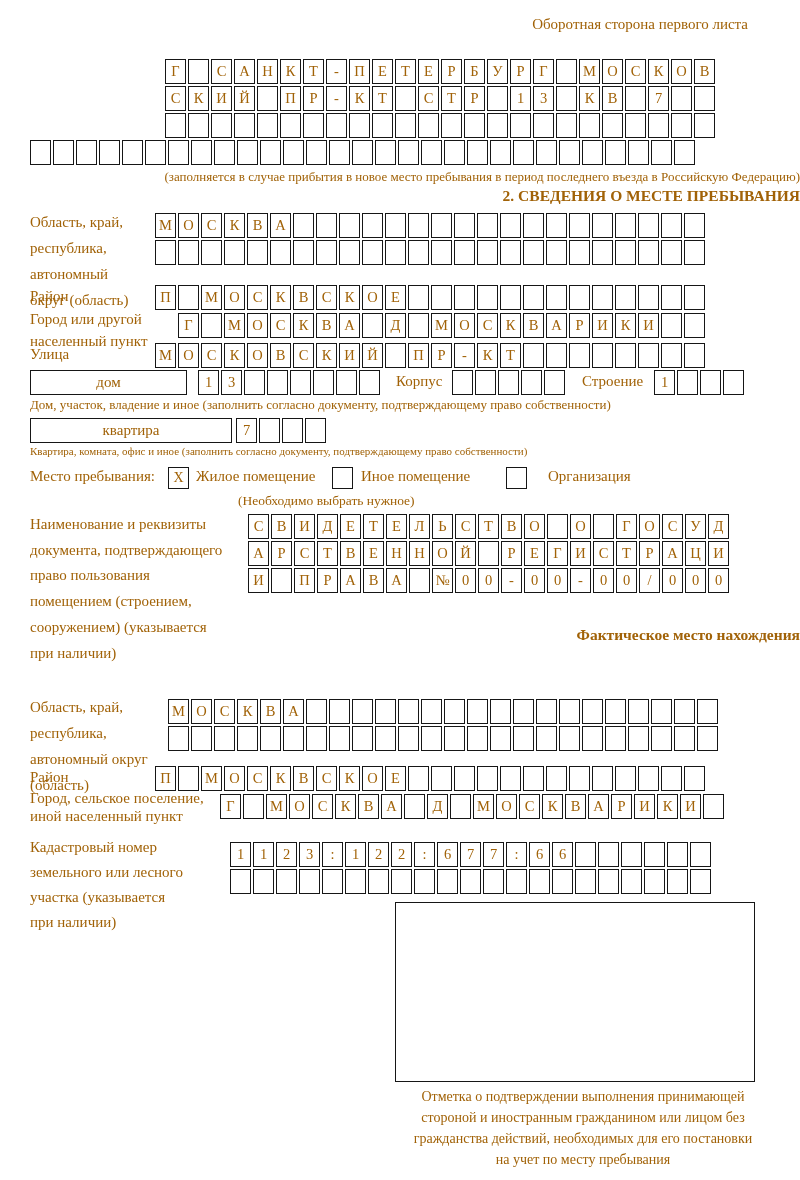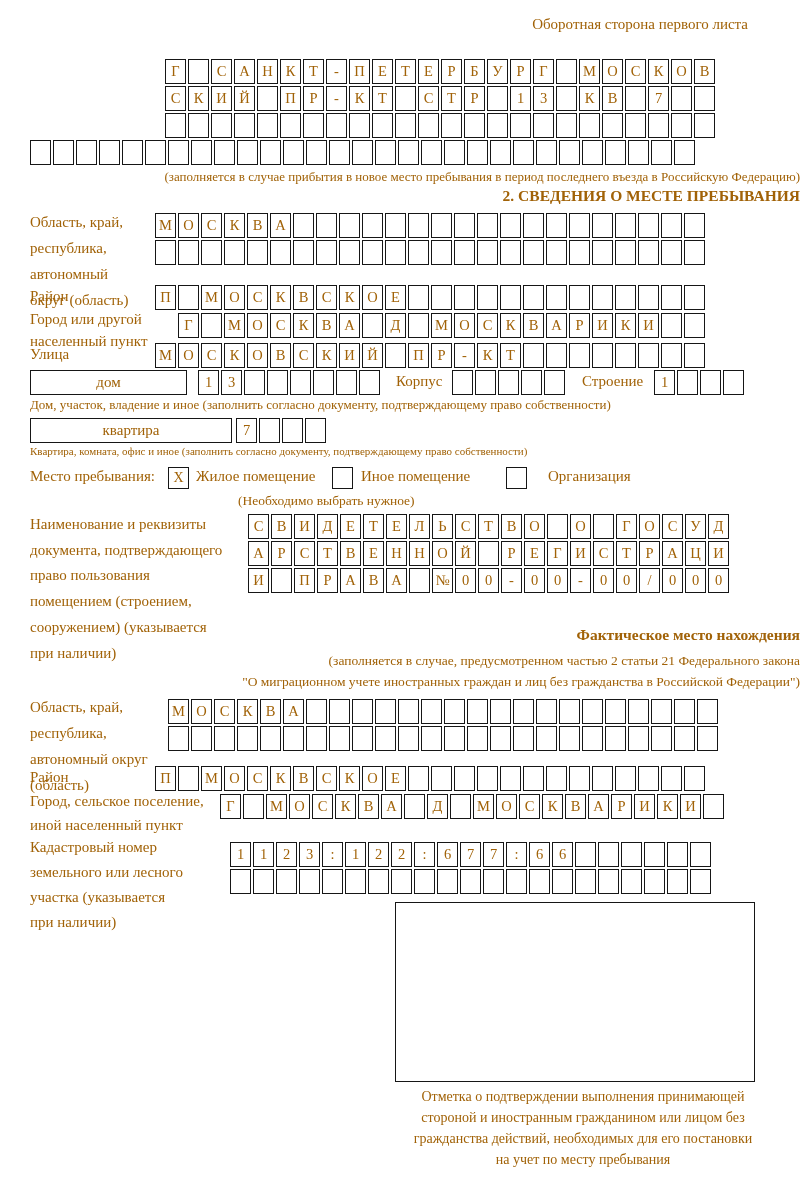--- a/index.html
+++ b/index.html
@@ -406,22 +406,20 @@
       <span class="cell">-</span>
       <span class="cell">0</span>
       <span class="cell">0</span>
       <span class="cell">/</span>
       <span class="cell">0</span>
       <span class="cell">0</span>
       <span class="cell">0</span>
     </div>
 
   <div class="title center" style="top:626px;">Фактическое место нахождения</div>
-  <div class="note center" style="top:651px;font-size:13.5px;line-height:20.5px;">(заполняется в случае, предусмотренном частью 2 статьи 21 Федерального закона
-"О миграционном учете иностранных граждан и лиц без гражданства в Российской Федерации")</div>
 
   <div class="lbl" style="left:30px;top:694px;line-height:26px;">Область, край,
 республика,
 автономный округ
 (область)</div>
   <div class="cellrow" style="left:168px;top:699px;">
       <span class="cell">М</span>
       <span class="cell">О</span>
       <span class="cell">С</span>
       <span class="cell">К</span>
@@ -494,21 +492,21 @@
       <span class="cell"></span>
       <span class="cell"></span>
       <span class="cell"></span>
       <span class="cell"></span>
       <span class="cell"></span>
       <span class="cell"></span>
       <span class="cell"></span>
       <span class="cell"></span>
     </div>
 
-  <div class="lbl" style="left:30px;top:789px;line-height:24px;">Город, сельское поселение,
+  <div class="lbl" style="left:30px;top:789px;line-height:18px;">Город, сельское поселение,
 иной населенный пункт</div>
   <div class="cellrow" style="left:220px;top:794px;">
       <span class="cell">Г</span>
       <span class="cell"></span>
       <span class="cell">М</span>
       <span class="cell">О</span>
       <span class="cell">С</span>
       <span class="cell">К</span>
       <span class="cell">В</span>
       <span class="cell">А</span>

